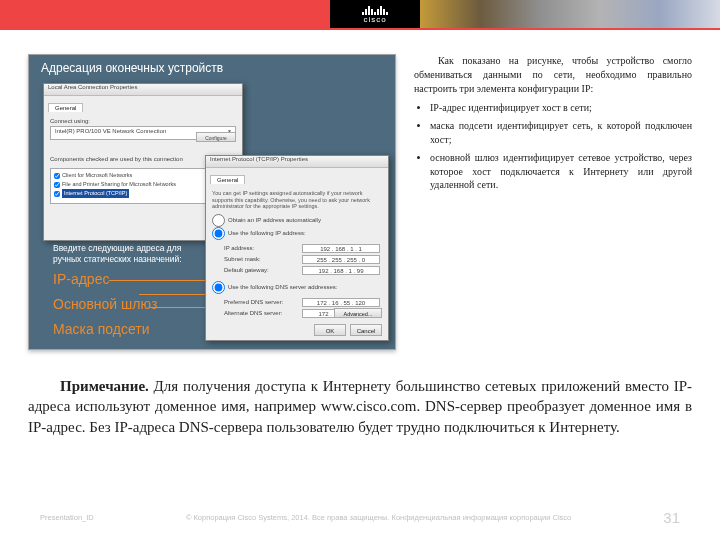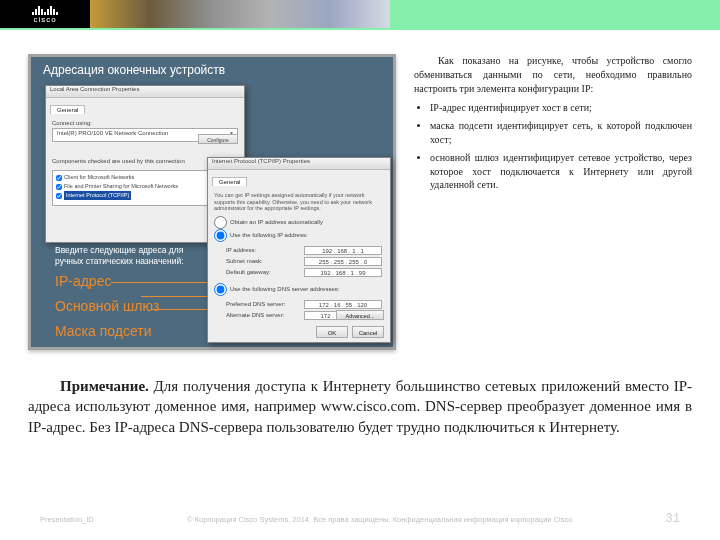--- a/index.html
+++ b/index.html
@@ -1,29 +1,29 @@
 <!DOCTYPE html>
 <html><head>
 <meta charset="utf-8">
 <style>
   * { margin: 0; padding: 0; box-sizing: border-box; }
   body { width: 720px; height: 540px; font-family: Georgia, "Times New Roman", serif; color: #222; background: #fff; position: relative; overflow: hidden; }
 
   
-  .brand-strip { height: 30px; background: #86efac; display: flex; align-items: flex-start; justify-content: flex-start; }
+  .brand-strip { height: 30px; background: #ef4444; display: flex; align-items: flex-start; justify-content: flex-end; }
   .cisco-logo { background: #000; color: #fff; width: 90px; height: 28px; display: flex; flex-direction: column; align-items: center; justify-content: center; font-family: Arial, sans-serif; }
   .cisco-bars { display: flex; gap: 1px; align-items: flex-end; height: 10px; margin-bottom: 1px;}
   .cisco-bars span { width: 2px; background: #fff; display: inline-block;}
   .cisco-text { font-size: 8px; letter-spacing: 1px; line-height: 1;}
   .top-right-img { width: 300px; height: 28px; background: linear-gradient(90deg,#c49a3a,#6c5b3e,#8f8f8f,#b3b3b3,#9aa7c2,#d6dae4); }
 
   .content { display: flex; padding: 24px 28px 4px 28px; gap: 18px; }
 
   
-  .shot { width: 368px; height: 296px; background: #4d6a7e; border: 3px solid #a3a3a3; position: relative; flex: 0 0 auto; box-shadow: 0 2px 4px rgba(0,0,0,.25);}
+  .shot { width: 368px; height: 296px; background: #4d6a7e; border: 1px solid #a3a3a3; position: relative; flex: 0 0 auto; box-shadow: 0 2px 4px rgba(0,0,0,.25);}
   .shot-title { color: #fff; font-family: Arial, sans-serif; font-size: 12px; padding: 6px 8px 0 12px; }
   .win1 { position: absolute; top: 28px; left: 14px; width: 200px; height: 158px; background: #efeeee; border: 1px solid #858585; box-shadow: 2px 2px 6px rgba(0,0,0,.4);}
   .wtitle { height: 12px; background: linear-gradient(#f6f6f6,#dcdcdc); border-bottom: 1px solid #bbb; font-size: 6px; color: #444; padding-left: 4px; font-family: Arial, sans-serif;}
   .tab { display:inline-block; margin:2px 0 0 4px; padding:1px 6px; font-size:6px; background:#fff; border:1px solid #bbb; border-bottom:none; font-family: Arial, sans-serif;}
   .win1-body { padding: 4px 6px; font-family: Arial, sans-serif; font-size: 6px; color: #444;}
   .sel { margin-top:2px; height:14px; background:#fff; border:1px solid #aaa; font-size:6px; padding:1px 4px; position:relative;}
   .sel::after{content:"▼"; position:absolute; right:3px; top:1px; font-size:5px; color:#666;}
   .cfg{position:absolute; right:6px; top:48px; width:40px; height:10px; background:linear-gradient(#f8f8f8,#dcdcdc); border:1px solid #aaa; font-size:5px; text-align:center; line-height:10px;}
   .list{margin-top:6px; background:#fff; border:1px solid #aaa; height:36px; padding:2px 3px;}
   .list div{font-size:5.5px; display:flex; align-items:center; gap:2px; line-height:9px;}
@@ -50,21 +50,21 @@
   
   .right { flex:1; font-size: 10px; line-height: 1.38; text-align: justify; font-family: Georgia, "Times New Roman", serif;}
   .right .para { text-indent: 24px; margin-bottom: 6px;}
   .bullets { list-style: disc; padding-left: 16px; margin-top: 4px;}
   .bullets li { margin-bottom: 4px; text-align: justify;}
 
   .note { padding: 0 28px; margin-top: 22px; font-size: 15px; line-height: 1.35; text-align: justify;}
   .note .ind{ text-indent: 32px; display:block;}
 
   .footer { position: absolute; bottom: 14px; left: 0; right: 0; padding: 0 40px; display:flex; justify-content:space-between; align-items:center; font-family: Arial, sans-serif; font-size: 7.5px; color:#bfbfbf;}
-  .pagenum{ color:#cfcfcf; font-size:12px;font-family:Liberation Mono, monospace;}
+  .pagenum{ color:#cfcfcf; font-size:15px;}
 </style>
 </head>
 <body>
 
 <div class="brand-strip">
   <div class="cisco-logo">
     <div class="cisco-bars">
       <span style="height:3px"></span>
         <span style="height:6px"></span>
         <span style="height:9px"></span>

